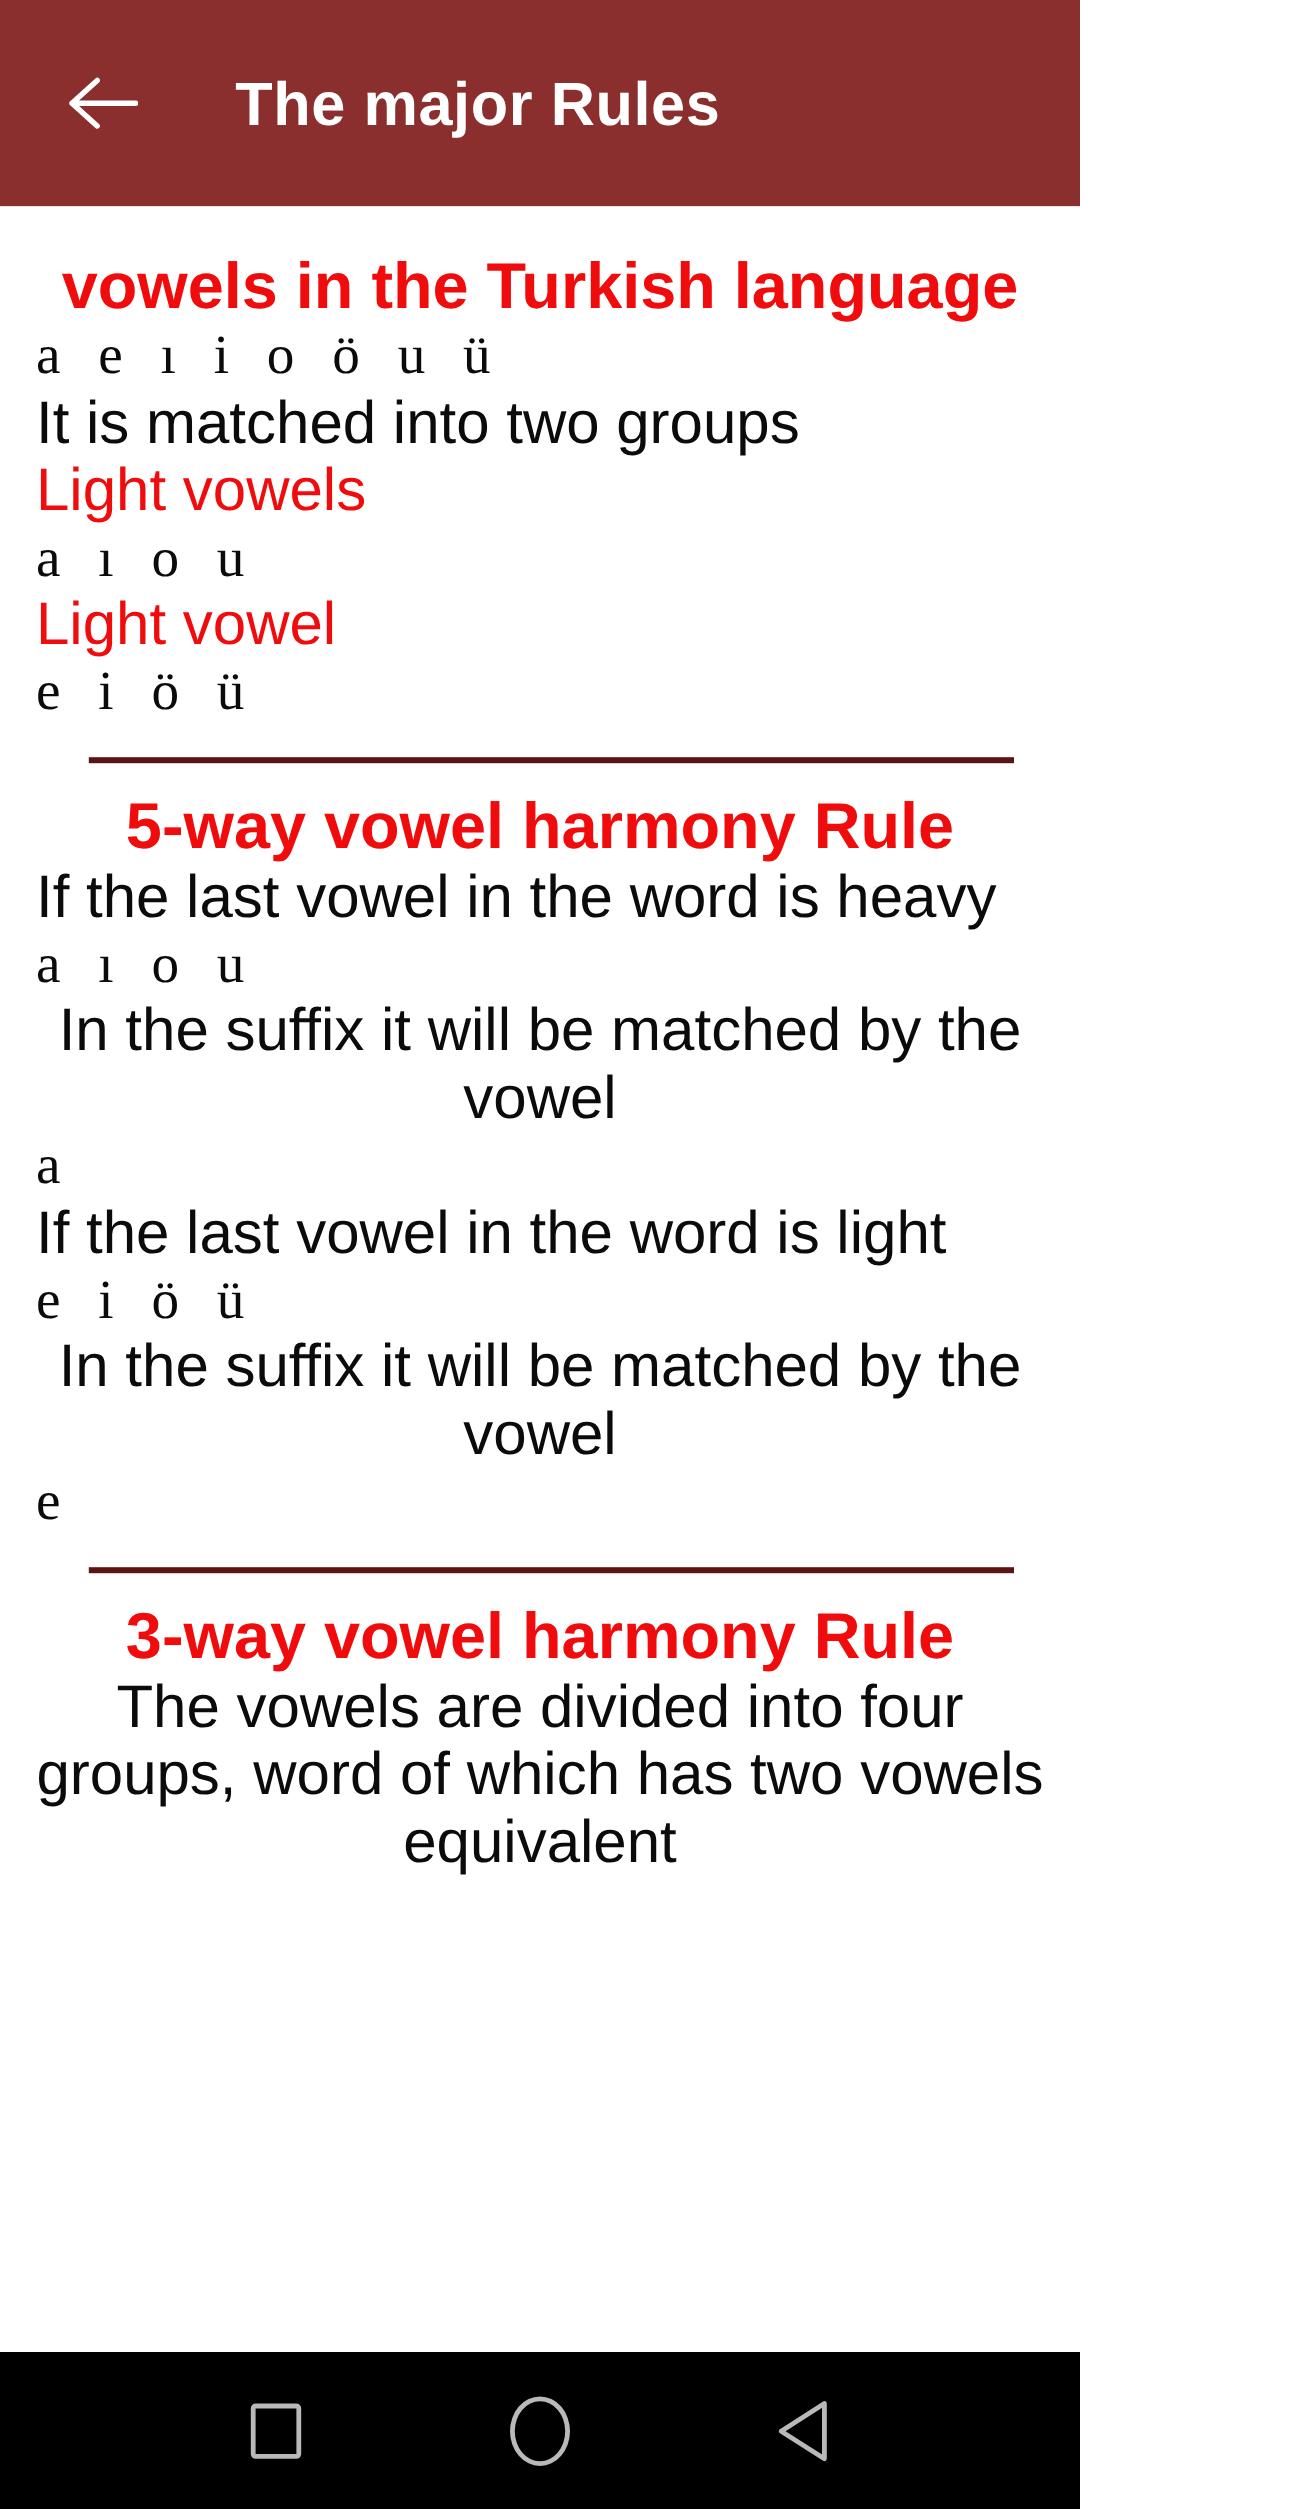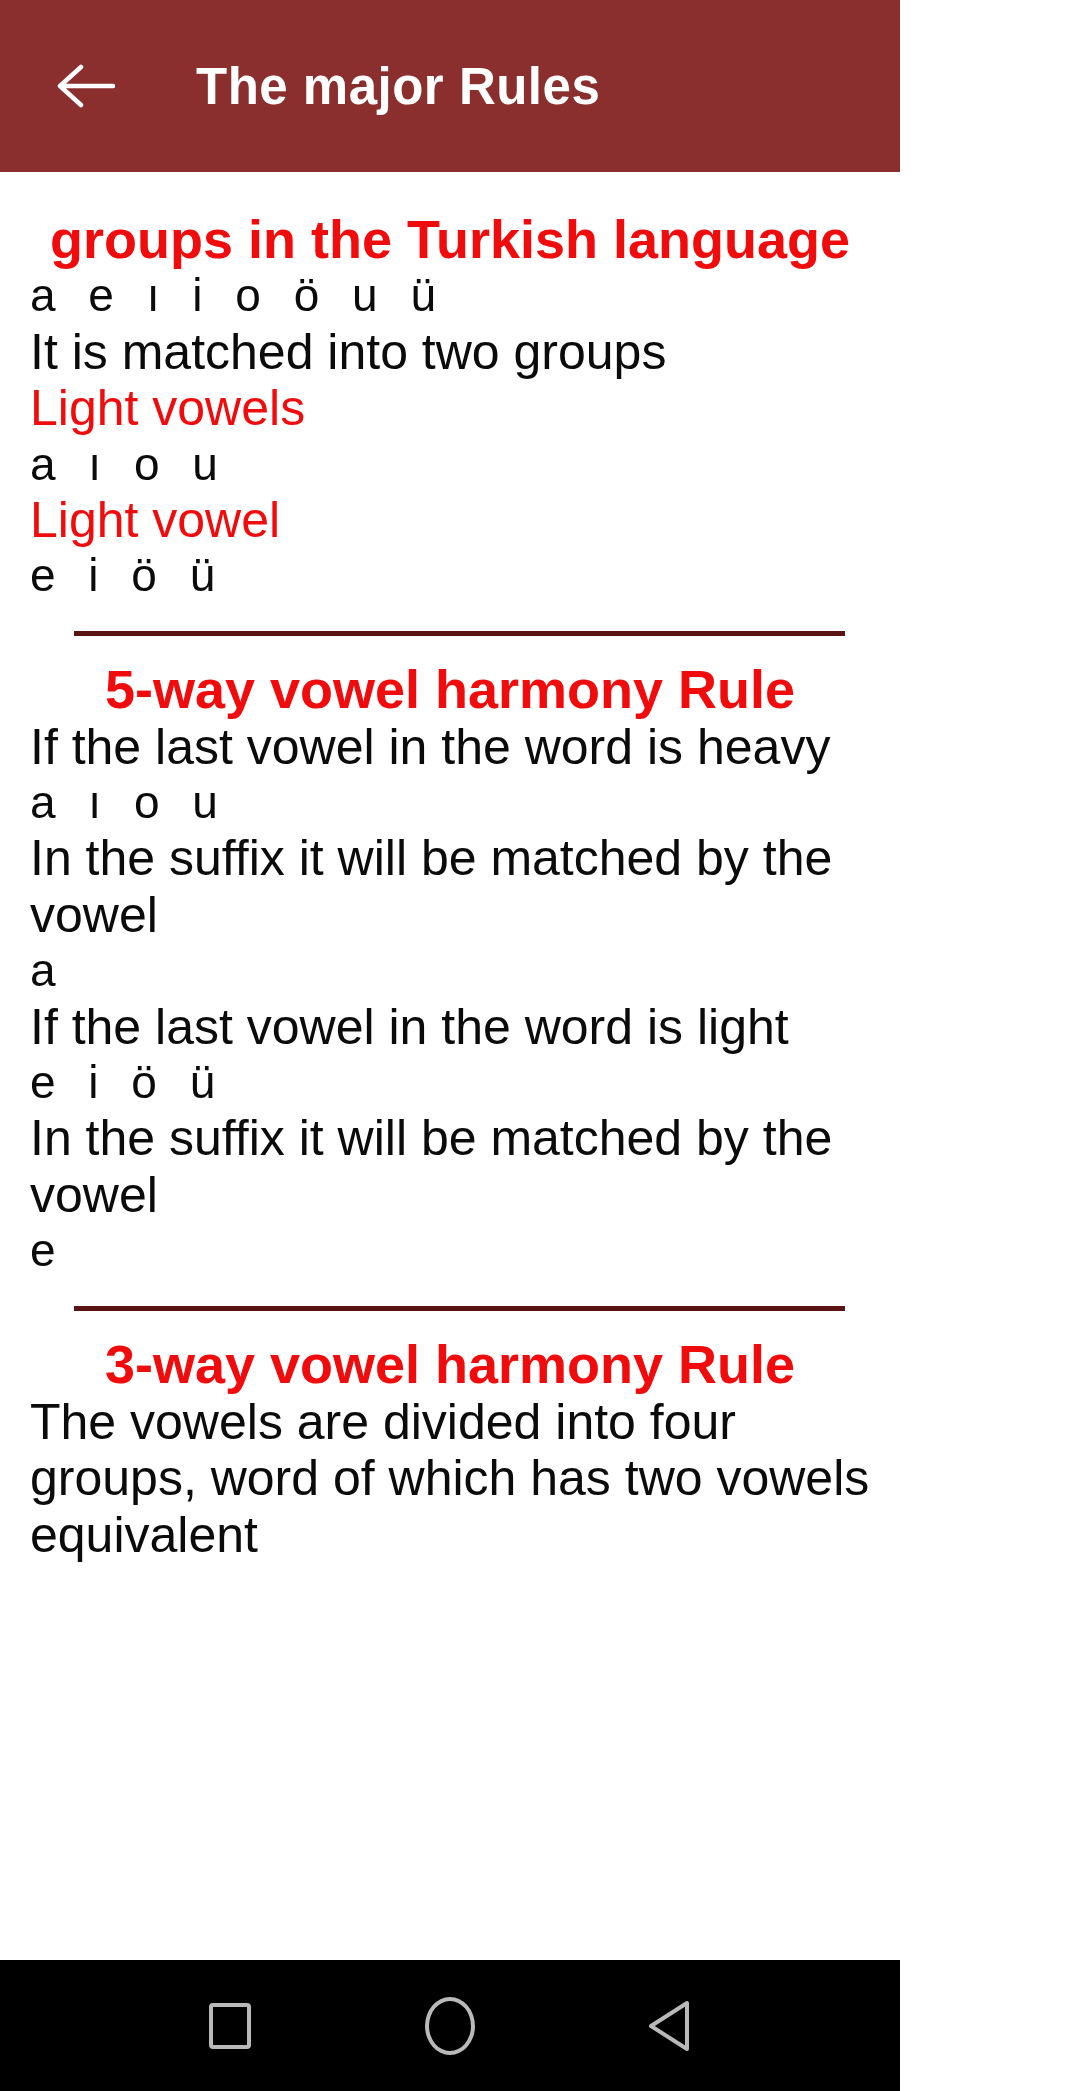--- a/index.html
+++ b/index.html
@@ -72,36 +72,36 @@
   .sec-title.first { margin-top:38px; }
 
   .body-line {
     color:#0b0b0b;
     font-size:50px;
     line-height:1.13;
     font-family:"Liberation Sans", sans-serif;
     white-space:nowrap;
   }
 
-  .body-line.wrap { white-space:normal; }
+  .body-line.wrap { white-space:normal;text-align:center; }
 
   .sub-head {
     color:#F00C0C;
     font-size:50px;
     line-height:1.13;
     font-family:"Liberation Sans", sans-serif;
     white-space:nowrap;
   }
 
   .vowel-line {
     color:#0b0b0b;
     font-size:46px;
     line-height:1.2;
     letter-spacing:10px;
-    font-family:Liberation Sans, sans-serif;
+    font-family:Liberation Serif, serif;
     white-space:nowrap;
   }
 
   .divider {
     height:5px;
     background:#5B1414;
     margin:28px 55px 24px 74px;
   }
 
   
@@ -147,21 +147,21 @@
           <path d="M5 24 L26 5 M5 24 L26 43 M5 24 L58 24" stroke="#ffffff" stroke-width="4.5" fill="none" stroke-linecap="round" stroke-linejoin="round"></path>
         </svg>
       </span>
     </div>
     <div class="appbar-title">The major Rules</div>
   </div>
 
   <div class="content">
 
     <div class="section">
-      <div class="sec-title first">groups in the Turkish language</div>
+      <div class="sec-title first">vowels in the Turkish language</div>
       <div class="vowel-line">a e ı i o ö u ü</div>
       <div class="body-line">It is matched into two groups</div>
       <div class="sub-head">Light vowels</div>
       <div class="vowel-line">a ı o u</div>
       <div class="sub-head">Light vowel</div>
       <div class="vowel-line">e i ö ü</div>
     </div>
 
     <div class="divider"></div>
 

